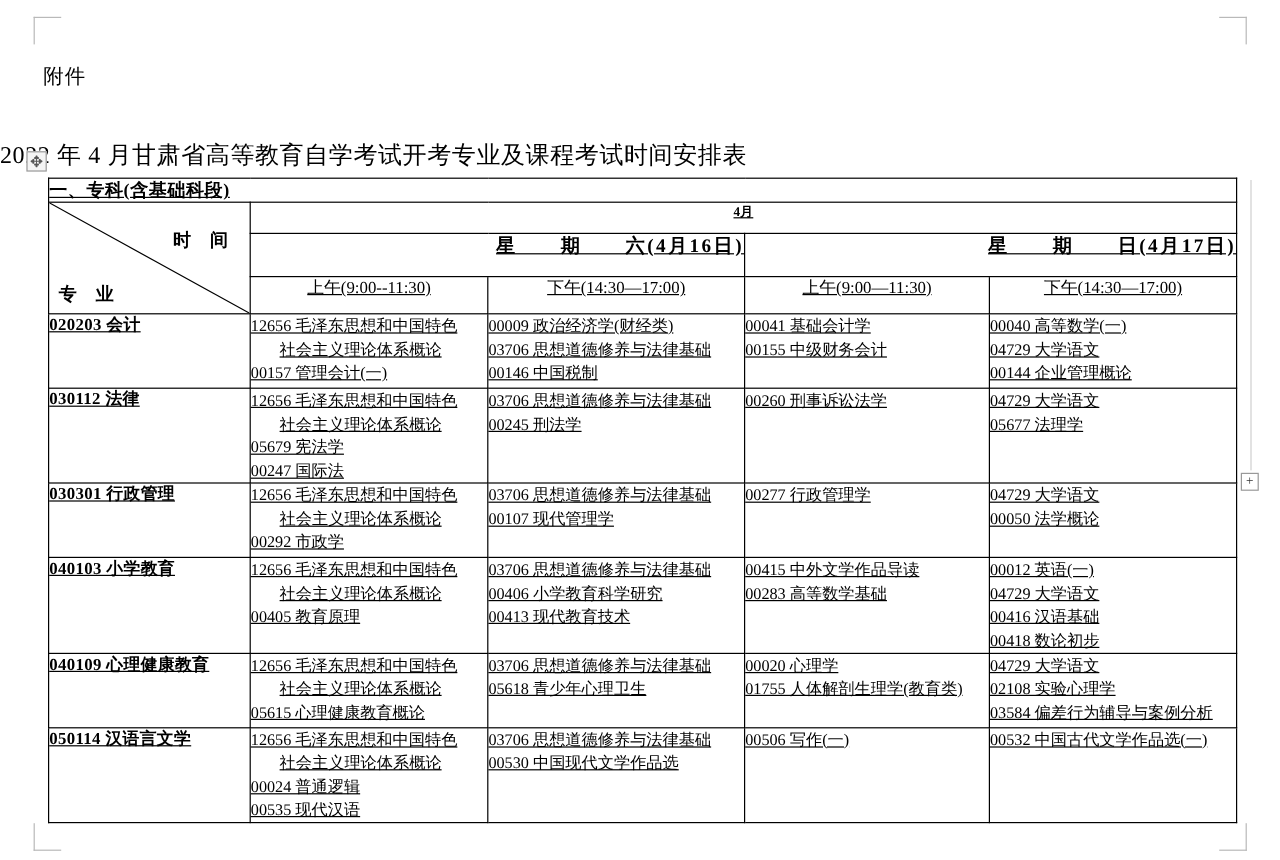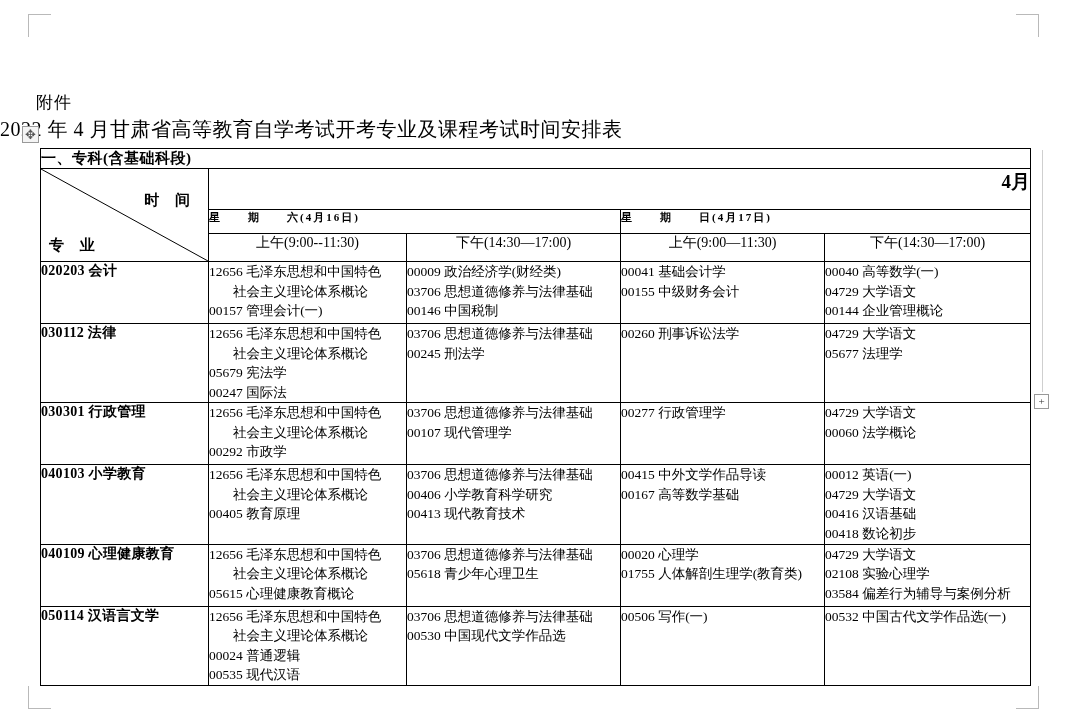--- a/index.html
+++ b/index.html
@@ -27,21 +27,20 @@
   .crop.tr { right: 28px; top: 14px;  width: 22px; height: 22px; border-right-width: 1px; border-top-width: 1px; }
   .crop.bl { left: 28px;  bottom: 8px; width: 22px; height: 22px; border-left-width: 1px; border-bottom-width: 1px; }
   .crop.br { right: 28px; bottom: 8px; width: 22px; height: 22px; border-right-width: 1px; border-bottom-width: 1px; }
 
   .attachment-label {
     position: absolute;
     left: 36px;
     top: 52px;
     font-size: 17px;
     letter-spacing: 1px;
-    margin-top: 39px;
   }
 
   .doc-title {
     position: absolute;
     left: 0;
     right: 0;
     top: 116px;
     text-align: left;
     font-size: 20px;
     letter-spacing: 0.5px;
@@ -88,44 +87,45 @@
     left: 40px;
     top: 148px;
     width: 990px;
   }
 
   table.sched {
     border-collapse: collapse;
     width: 990px;
     table-layout: fixed;
     font-size: 13px;
+    text-decoration: underline;
   }
   table.sched td, table.sched th {
     border: 1px solid #000;
     vertical-align: top;
     padding: 0;
   }
 
   .sec-head {
     font-size: 15px;
     font-weight: bold;
     padding: 4px 6px 4px 8px;
     letter-spacing: 0.5px;
   }
 
   .month-head {
+    text-align: center;
+    font-size: 11px;
+    font-weight: bold;
+    padding: 5px 0;
+  }
+
+  .daygroup-head {
     text-align: right;
-    font-size: 19px;
-    font-weight: bold;
-    padding: 5px 0;
-  }
-
-  .daygroup-head {
-    text-align: left;
-    font-size: 11px;
+    font-size: 16px;
     font-weight: bold;
     padding: 4px 0;
     letter-spacing: 2px;
     margin-top: 44px;
   }
 
   .slot-head {
     text-align: center;
     font-size: 14px;
     padding: 4px 0 5px;
@@ -282,38 +282,38 @@
           </td>
           <td class="cell">
             <div class="ln">03706 思想道德修养与法律基础</div>
             <div class="ln">00107 现代管理学</div>
           </td>
           <td class="cell">
             <div class="ln">00277 行政管理学</div>
           </td>
           <td class="cell">
             <div class="ln">04729 大学语文</div>
-            <div class="ln">00060 法学概论</div>
+            <div class="ln">00050 法学概论</div>
           </td>
         </tr>
         <tr class="body-row">
           <td class="major">040103 小学教育</td>
           <td class="cell">
             <div class="ln">12656 毛泽东思想和中国特色</div>
             <div class="ln indent">社会主义理论体系概论</div>
             <div class="ln">00405 教育原理</div>
           </td>
           <td class="cell">
             <div class="ln">03706 思想道德修养与法律基础</div>
             <div class="ln">00406 小学教育科学研究</div>
             <div class="ln">00413 现代教育技术</div>
           </td>
           <td class="cell">
             <div class="ln">00415 中外文学作品导读</div>
-            <div class="ln">00167 高等数学基础</div>
+            <div class="ln">00283 高等数学基础</div>
           </td>
           <td class="cell">
             <div class="ln">00012 英语(一)</div>
             <div class="ln">04729 大学语文</div>
             <div class="ln">00416 汉语基础</div>
             <div class="ln">00418 数论初步</div>
           </td>
         </tr>
         <tr class="body-row">
           <td class="major">040109 心理健康教育</td>

